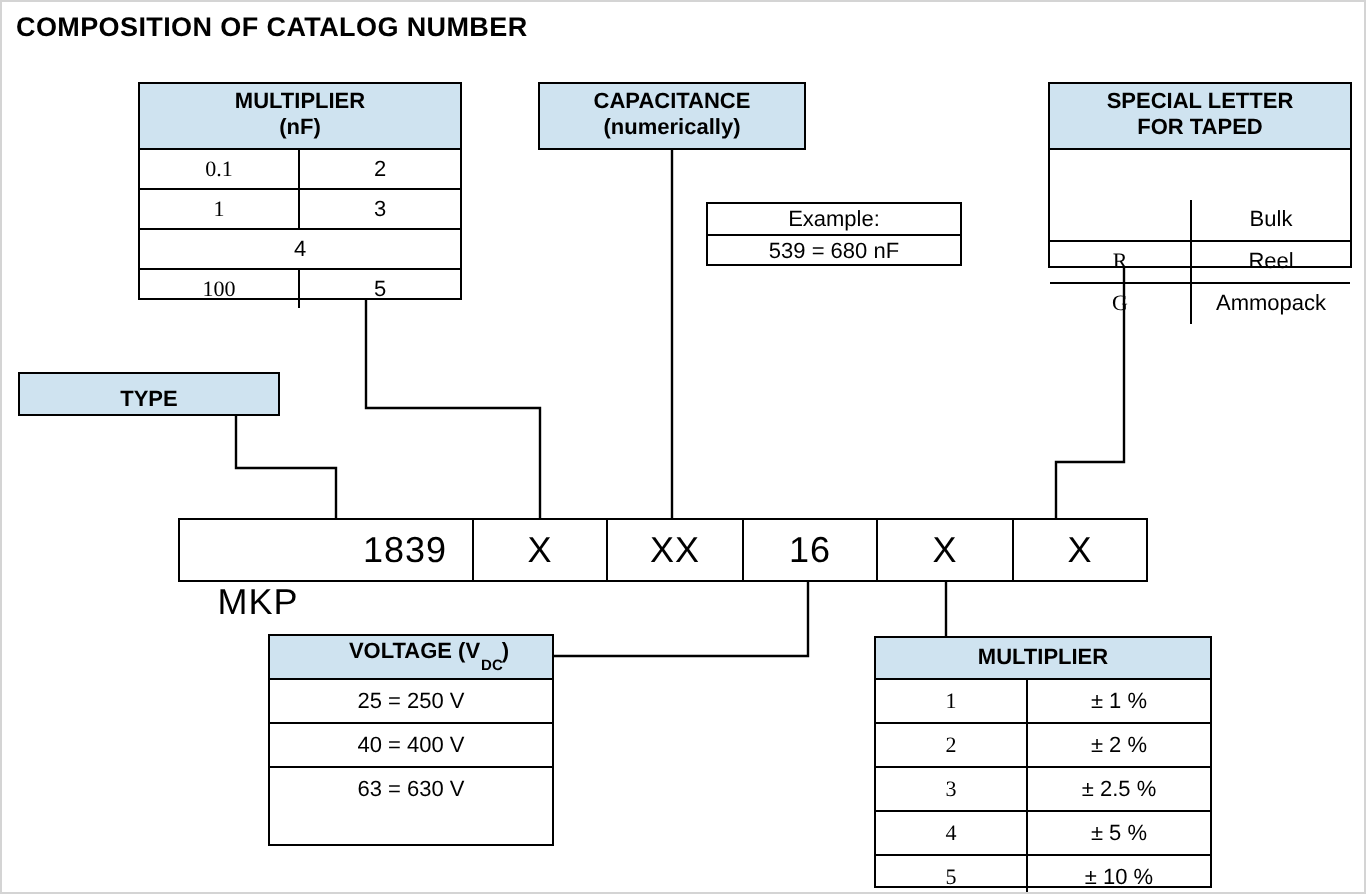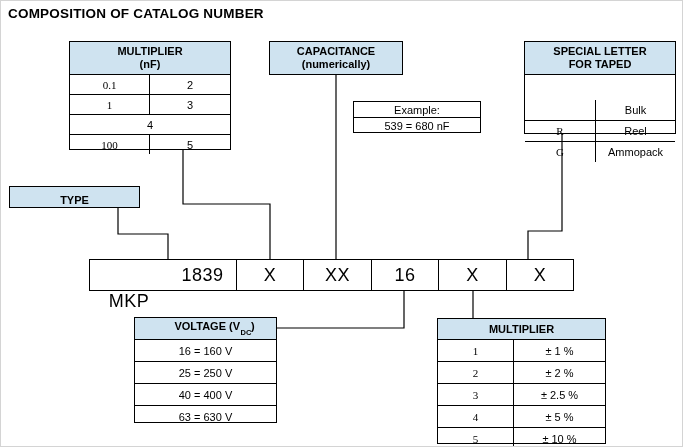--- a/index.html
+++ b/index.html
@@ -148,23 +148,20 @@
     <div class="cat-cell" style="width:67px;">16</div>
     <div class="cat-cell" style="width:68px;">X</div>
     <div class="cat-cell" style="flex:1;">X</div>
   </div>
 
   <div class="abs tbl" style="left:133px;top:316px;width:143px;height:106px;">
     <div class="hdr" style="height:21px;padding-left:18px;">
       <div><span>VOLTAGE (V</span><sub class="vsub">DC</sub><span>)</span></div>
     </div>
     <div class="trow" style="height:21px;">
-      <div class="c" style="flex:1;">16 = 160 V</div>
-    </div>
-    <div class="trow" style="height:21px;">
       <div class="c" style="flex:1;">25 = 250 V</div>
     </div>
     <div class="trow" style="height:21px;justify-content:flex-end;">
       <div class="c" style="flex:1;">40 = 400 V</div>
     </div>
     <div class="trow" style="height:21px;justify-content:center;">
       <div class="c" style="flex:1;">63 = 630 V</div>
     </div>
   </div>
 

